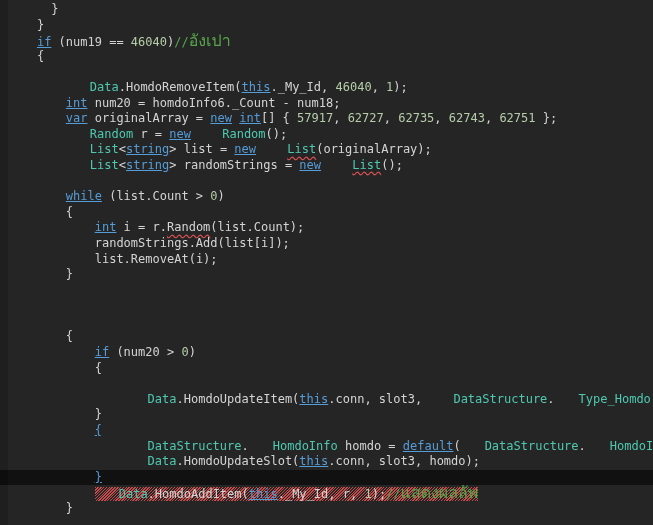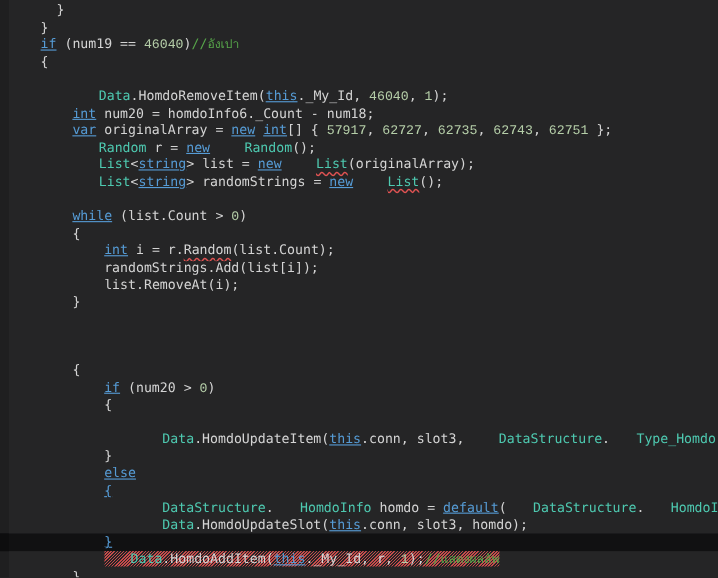--- a/index.html
+++ b/index.html
@@ -48,40 +48,40 @@
     position: absolute;
     left: 0; top: 0; bottom: 0;
     width: 8px;
     background: #0d0d0e;
   }
 
   
   .kw   { color: #569cd6; text-decoration: underline; }          
   .type { color: #4ec9b0; padding-left: 24px; }          
   .id   { color: #d4d4d4; }          
-  .num  { color: #b5cea8; font-family: Liberation Mono, monospace; }          
+  .num  { color: #b5cea8; }          
   .cmt  { color: #57a64a; }          
   .punc { color: #d4d4d4; }
   .brace { color: #d4d4d4; }
 
   
   .sq {
     text-decoration: underline wavy #e05252;
     text-decoration-skip-ink: none;
     text-underline-offset: 2px;
   }
   .sq-line {
     background-image: repeating-linear-gradient(
       135deg,
       #c84b4b 0px, #c84b4b 1px,
       transparent 1px, transparent 2px);
   }
   .thai {
     font-family: Liberation Sans, sans-serif;
-    font-size: 11px;
+    font-size: 16px;
   }
 </style>
 </head>
 <body>
 
 <div id="editor" style="background: rgb(37, 37, 38);">
   <div id="gutter"></div>
   <div id="code">
       <div class="line"><span>      </span><span><span class="brace">}</span></span></div>
       <div class="line"><span>    </span><span><span class="brace">}</span></span></div>
@@ -103,21 +103,20 @@
       <div class="line"><span>        </span><span><span class="brace">}</span></span></div>
       <div class="line">&nbsp;</div>
       <div class="line">&nbsp;</div>
       <div class="line">&nbsp;</div>
       <div class="line"><span>        </span><span><span class="brace">{</span></span></div>
       <div class="line"><span>            </span><span><span class="kw">if</span><span class="punc"> (</span><span class="id">num20</span><span class="punc"> &gt; </span><span class="num">0</span><span class="punc">)</span></span></div>
       <div class="line"><span>            </span><span><span class="brace">{</span></span></div>
       <div class="line">&nbsp;</div>
       <div class="line"><span>                </span><span><span class="type">Data</span><span class="punc">.</span><span class="id">HomdoUpdateItem</span><span class="punc">(</span><span class="kw">this</span><span class="punc">.</span><span class="id">conn</span><span class="punc">, </span><span class="id">slot3</span><span class="punc">, </span><span class="type">DataStructure</span><span class="punc">.</span><span class="type">Type_Homdo</span><span class="punc">.</span><span class="id">_Count</span><span class="punc">, </span><span class="id">num20</span></span></div>
       <div class="line"><span>            </span><span><span class="brace">}</span></span></div>
-      <div class="line"><span>            </span><span><span class="kw">else</span></span></div>
       <div class="line"><span>            </span><span><span class="kw">{</span></span></div>
       <div class="line"><span>                </span><span><span class="type">DataStructure</span><span class="punc">.</span><span class="type">HomdoInfo</span><span class="id"> homdo</span><span class="punc"> = </span><span class="kw">default</span><span class="punc">(</span><span class="type">DataStructure</span><span class="punc">.</span><span class="type">HomdoInfo</span><span class="punc">);</span></span></div>
       <div class="line"><span>                </span><span><span class="type">Data</span><span class="punc">.</span><span class="id">HomdoUpdateSlot</span><span class="punc">(</span><span class="kw">this</span><span class="punc">.</span><span class="id">conn</span><span class="punc">, </span><span class="id">slot3</span><span class="punc">, </span><span class="id">homdo</span><span class="punc">);</span></span></div>
       <div class="line hl"><span>            </span><span><span class="kw">}</span></span></div>
       <div class="line"><span>            </span><span class="sq-line"><span class="type">Data</span><span class="punc">.</span><span class="id">HomdoAddItem</span><span class="punc">(</span><span class="kw">this</span><span class="punc">.</span><span class="id">_My_Id</span><span class="punc">, </span><span class="id">r</span><span class="punc">, </span><span class="num">1</span><span class="punc">);</span><span class="cmt">//</span><span class="cmt thai">แสดงผลลัพ</span></span></div>
       <div class="line"><span>        </span><span><span class="brace">}</span></span></div>
     </div>
 </div>
 
 </body></html>

